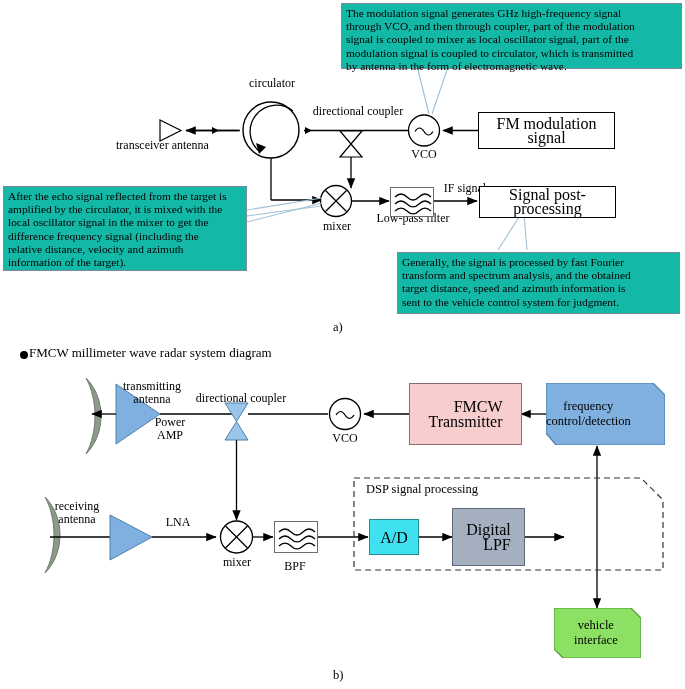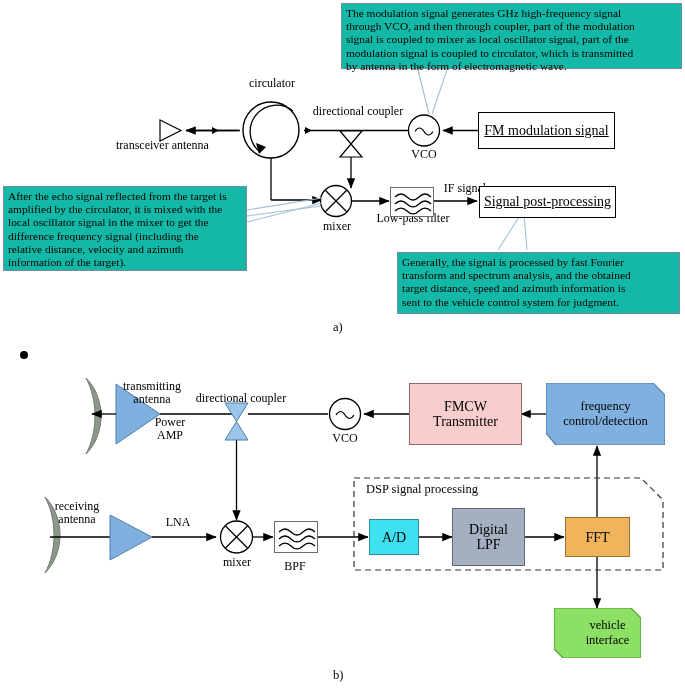--- a/index.html
+++ b/index.html
@@ -37,40 +37,40 @@
   .bullet{
     position:absolute;width:8px;height:8px;border-radius:50%;
     background:#000;
   }
 
   
   .box{
     position:absolute;box-sizing:border-box;
     border:1px solid #000;background:#fff;
     display:flex;align-items:center;justify-content:center;
-    text-align:center;font-size:14px;line-height:14px;text-decoration:underline;
+    text-align:center;font-size:16px;line-height:14px;
   }
 
   
   .cbox{
     position:absolute;box-sizing:border-box;
     border:1px solid #5a5a5a;
     display:flex;align-items:center;justify-content:center;
-    text-align:center;font-size:14px;line-height:15px;
+    text-align:right;font-size:16px;line-height:15px;
     white-space:pre-line;
   }
   .cbox.pink{background:#f7cdcd;border-color:#8d6b6b;}
   .cbox.cyan{background:#3fe0ef;border-color:#2a8a94;}
   .cbox.gray{background:#a4b0c0;border-color:#5f6a78;}
   .cbox.orange{background:#efb45c;border-color:#9a7330;}
 
   
   .flag{
     position:absolute;box-sizing:border-box;
-    display:flex;align-items:center;justify-content:center;
+    display:flex;align-items:center;
     text-align:center;font-size:12.5px;line-height:15px;
     white-space:pre-line;
   }
   .flag .fill{position:absolute;left:0;top:0;width:100%;height:100%;}
   .flag .txt{position:relative;z-index:2;}
 
   
   .filt{position:absolute;box-sizing:border-box;border:1.3px solid #6b6b6b;background:#fff;}
 </style>
 </head>
@@ -228,20 +228,21 @@
     <svg width="44" height="30" viewBox="0 0 44 30">
       <path d="M4,9 q6,-6 12,0 q6,6 12,0 q6,-6 12,0" fill="none" stroke="#000" stroke-width="1.2"></path>
       <path d="M4,16 q6,-6 12,0 q6,6 12,0 q6,-6 12,0" fill="none" stroke="#000" stroke-width="1.2"></path>
       <path d="M4,23 q6,-6 12,0 q6,6 12,0 q6,-6 12,0" fill="none" stroke="#000" stroke-width="1.2"></path>
     </svg>
   </div>
 
   <div class="panel-lbl" style="left:333px;top:320px;">a)</div>
 
   <div class="bullet" style="left:20px;top:351px;"></div>
+  <div class="section-title" style="left:29px;top:345px;">FMCW millimeter wave radar system diagram</div>
 
   <div class="lbl" style="left:100px;top:380px;width:104px;">transmitting
 antenna</div>
 
   <div class="lbl" style="left:141px;top:416px;width:58px;">Power
 AMP</div>
 
   <div class="lbl" style="left:182px;top:392px;width:118px;">directional coupler</div>
 
   <div class="lbl" style="left:325px;top:432px;width:40px;">VCO</div>
@@ -274,21 +275,20 @@
     </svg>
   </div>
 
   <div class="lbl left" style="left:366px;top:483px;width:170px;font-size:12.5px;">DSP signal processing</div>
 
   <div class="cbox cyan" style="left:369px;top:519px;width:50px;height:36px;">A/D</div>
 
   <div class="cbox gray" style="left:452px;top:508px;width:73px;height:58px;">Digital
 LPF</div>
 
-  <div class="cbox orange" style="left:565px;top:517px;width:65px;height:40px;">FFT</div>
 
   <div class="flag" style="left:554px;top:608px;width:87px;height:50px;padding-left:20px;">
     <svg class="fill" viewBox="0 0 87 50" preserveAspectRatio="none">
       <path d="M0,0 L77,0 L87,10 L87,50 L9,50 L0,41 z" fill="#8ce064" stroke="#4f9a3a" stroke-width="1.2" vector-effect="non-scaling-stroke"></path>
     </svg>
     <span class="txt">vehicle
 interface</span>
   </div>
 
   <div class="panel-lbl" style="left:333px;top:668px;">b)</div>

